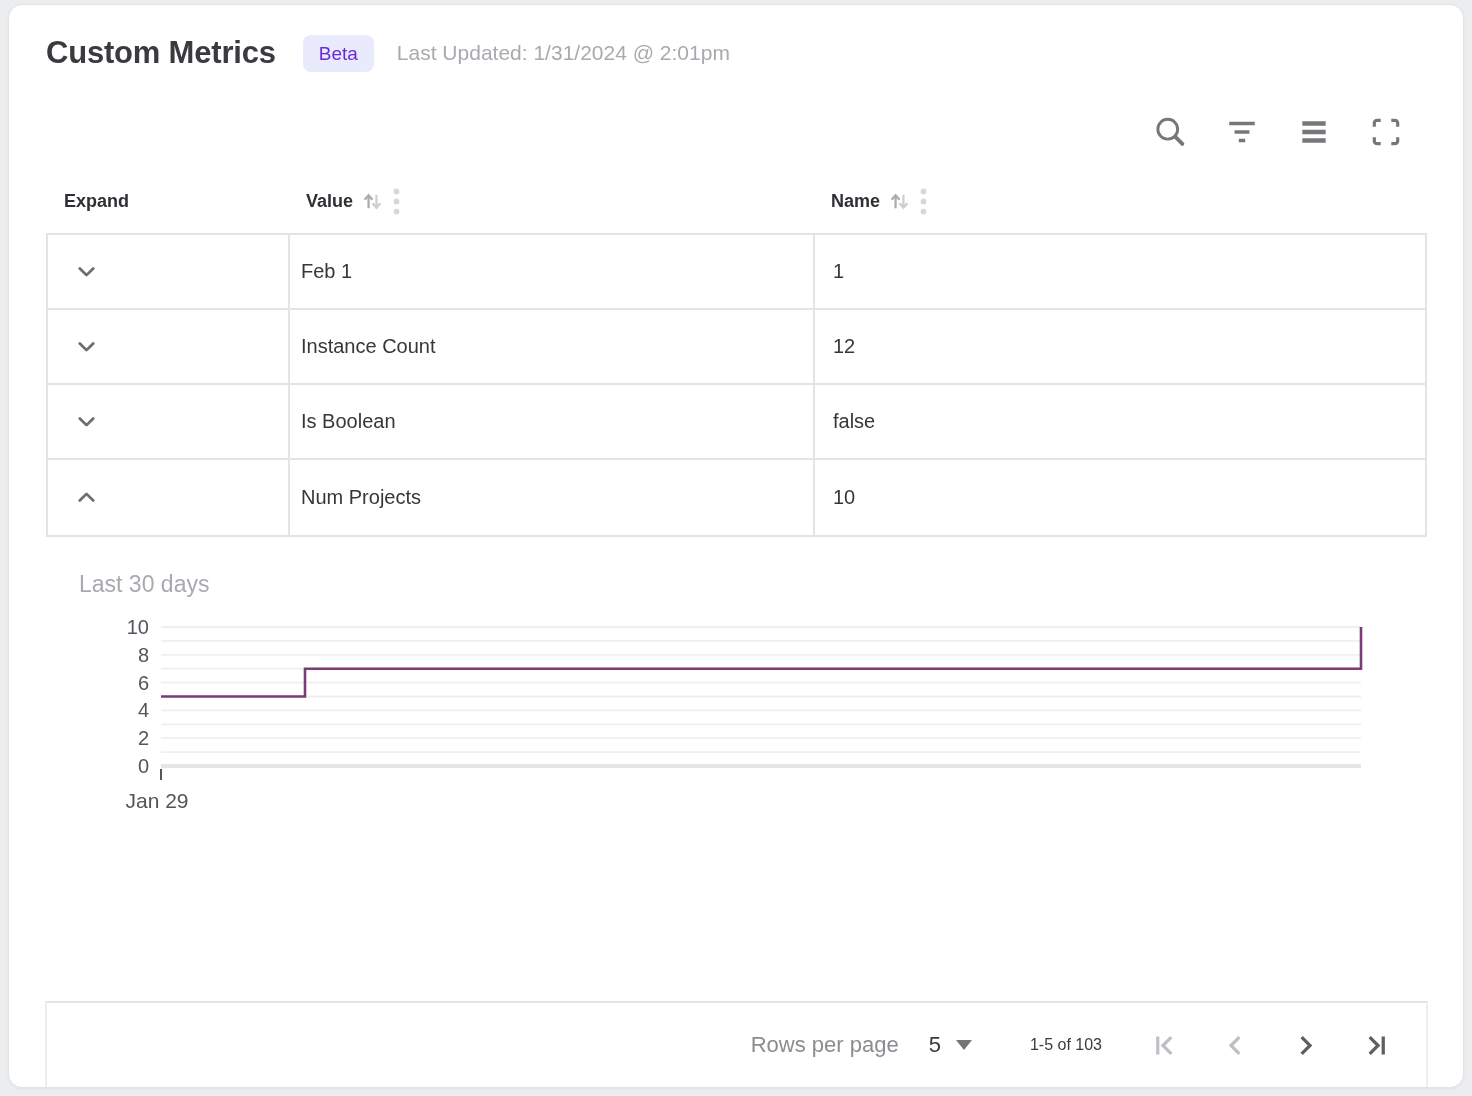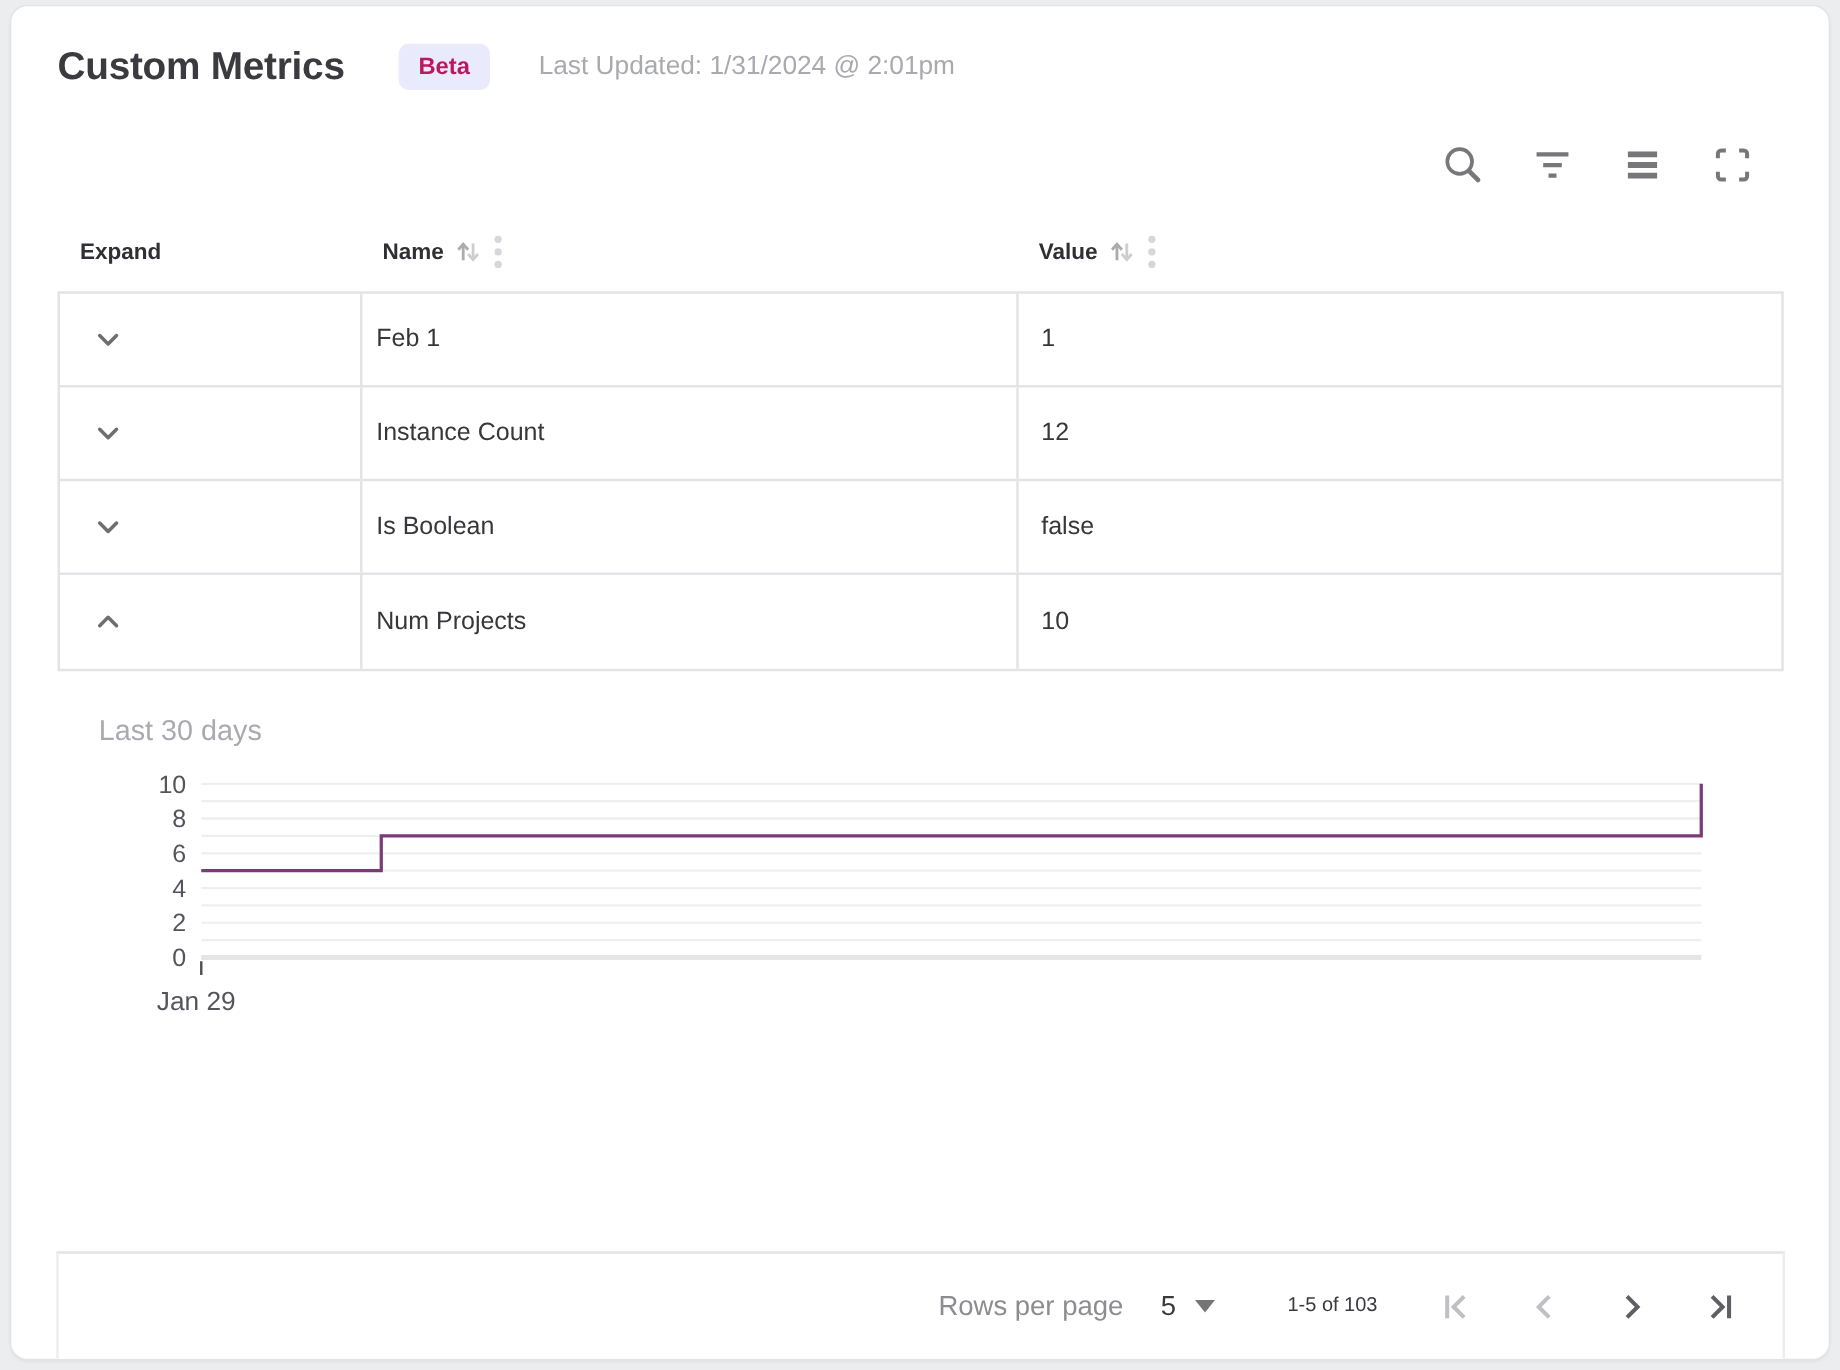--- a/index.html
+++ b/index.html
@@ -13,23 +13,23 @@
     position:absolute;left:8px;top:4px;width:1456px;height:1084px;
     background:#ffffff;border:1px solid #e3e4e8;border-radius:14px;
     box-shadow:0 1px 3px rgba(0,0,0,.05);
     box-sizing:border-box;overflow:hidden;
   }
   .content{position:relative;height:100%;padding:0 36px 0 37px;box-sizing:border-box;}
 
   
   .header-row{display:flex;align-items:center;padding-top:24px;}
   .title{font-size:31px;line-height:48px;font-weight:700;color:#3a3a3f;letter-spacing:-.2px;}
-  .badge{margin-left:43px;background:#e9eafb;color:#be185d;font-size:19px;font-weight:700;
+  .badge{margin-left:27px;background:#e9eafb;color:#6d28d9;font-size:19px;font-weight:400;
          padding:9px 16px;border-radius:8px;line-height:1;}
-  .updated{margin-left:39px;color:#a9aaaf;font-size:21px;}
+  .updated{margin-left:23px;color:#a9aaaf;font-size:21px;}
 
   
   .toolbar{margin-top:34px;height:42px;display:flex;justify-content:flex-end;align-items:center;
            gap:34px;padding-right:22px;}
   .tool-btn{width:38px;height:38px;display:flex;align-items:center;justify-content:center;
             background:none;border:none;padding:0;cursor:pointer;}
 
   
   .thead{display:grid;grid-template-columns:242px 525px 1fr;align-items:center;margin-top:16px;height:64px;}
   .th{display:flex;align-items:center;gap:6px;padding-left:18px;
@@ -111,21 +111,21 @@
           <path d="M21 27 H24.5 A2.5 2.5 0 0 0 27 24.5 V21"></path>
         </svg>
       </button>
     </div>
 
     <div class="thead">
       <div class="th">
         <span>Expand</span>
       </div>
       <div class="th">
-        <span>Name</span>
+        <span>Value</span>
         <button class="hdr-btn">
           <svg viewBox="0 0 24 24" width="27" height="27" fill="none">
             <g stroke="#ababb0" stroke-width="2">
                 <line x1="8.5" y1="18" x2="8.5" y2="7"></line>
                 <polyline points="5,10.5 8.5,6.5 12,10.5"></polyline>
               </g>
             <g stroke="#cdcdd2" stroke-width="2">
                 <line x1="15.5" y1="6" x2="15.5" y2="17"></line>
                 <polyline points="12,13.5 15.5,17.5 19,13.5"></polyline>
               </g>
@@ -133,21 +133,21 @@
         </button>
         <button class="hdr-btn">
           <svg viewBox="0 0 8 26" width="9" height="29" fill="#d7d7db">
             <circle cx="4" cy="4" r="2.6"></circle>
               <circle cx="4" cy="13" r="2.6"></circle>
               <circle cx="4" cy="22" r="2.6"></circle>
           </svg>
         </button>
       </div>
       <div class="th">
-        <span>Value</span>
+        <span>Name</span>
         <button class="hdr-btn">
           <svg viewBox="0 0 24 24" width="27" height="27" fill="none">
             <g stroke="#ababb0" stroke-width="2">
                 <line x1="8.5" y1="18" x2="8.5" y2="7"></line>
                 <polyline points="5,10.5 8.5,6.5 12,10.5"></polyline>
               </g>
             <g stroke="#cdcdd2" stroke-width="2">
                 <line x1="15.5" y1="6" x2="15.5" y2="17"></line>
                 <polyline points="12,13.5 15.5,17.5 19,13.5"></polyline>
               </g>

